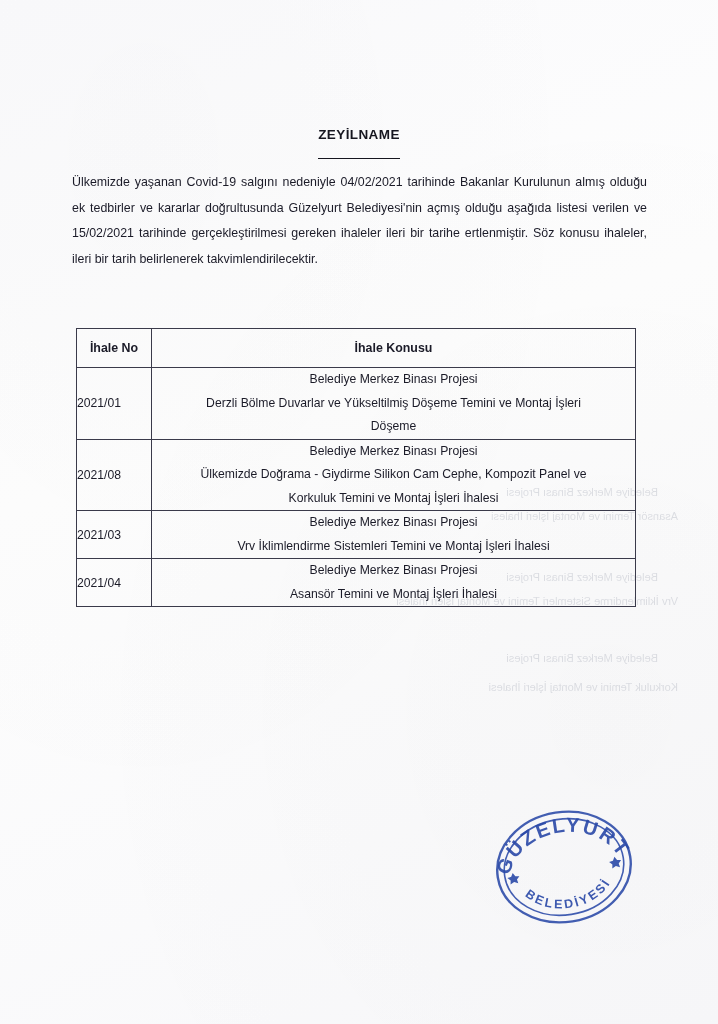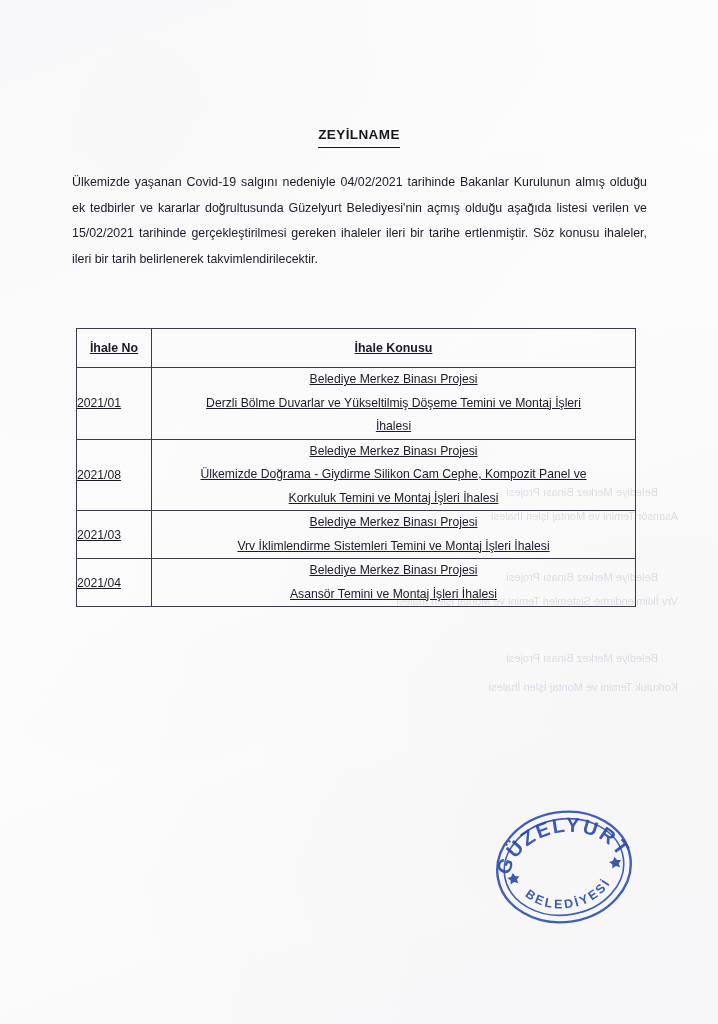--- a/index.html
+++ b/index.html
@@ -42,21 +42,21 @@
     left: 0;
     width: 100%;
     text-align: center;
     font-size: 13.5px;
     font-weight: bold;
     letter-spacing: 0.4px;
     color: #16161f;
   }
   .doc-title span {
     border-bottom: 1.3px solid #16161f;
-    padding-bottom: 5px;
+    padding-bottom: 16px;
   }
 
   .body-text {
     position: absolute;
     top: 170px;
     left: 72px;
     width: 575px;
     font-size: 12.4px;
     line-height: 25.5px;
     text-align: justify;
@@ -74,21 +74,20 @@
     width: 560px;
     border-collapse: collapse;
     table-layout: fixed;
   }
   .tender-table th,
   .tender-table td {
     border: 1px solid #3a3a4a;
     padding: 0;
     vertical-align: middle;
     color: #1b1b28;
-    text-decoration: underline;
   }
   .tender-table th {
     font-size: 12.4px;
     font-weight: bold;
     height: 38px;
     text-align: center;
   }
   .col-no {
     width: 74px;
   }
@@ -169,21 +168,21 @@
           <th class="col-no">İhale No</th>
           <th>İhale Konusu</th>
         </tr>
       </thead>
       <tbody>
         <tr>
           <td class="cell-no">2021/01</td>
           <td class="cell-subject">
             <span class="line">Belediye Merkez Binası Projesi</span>
             <span class="line">Derzli Bölme Duvarlar ve Yükseltilmiş Döşeme Temini ve Montaj İşleri</span>
-            <span class="line">İhalesi</span>
+            <span class="line">Döşeme</span>
           </td>
         </tr>
         <tr>
           <td class="cell-no">2021/08</td>
           <td class="cell-subject">
             <span class="line">Belediye Merkez Binası Projesi</span>
             <span class="line">Ülkemizde Doğrama - Giydirme Silikon Cam Cephe, Kompozit Panel ve</span>
             <span class="line">Korkuluk Temini ve Montaj İşleri İhalesi</span>
           </td>
         </tr>

